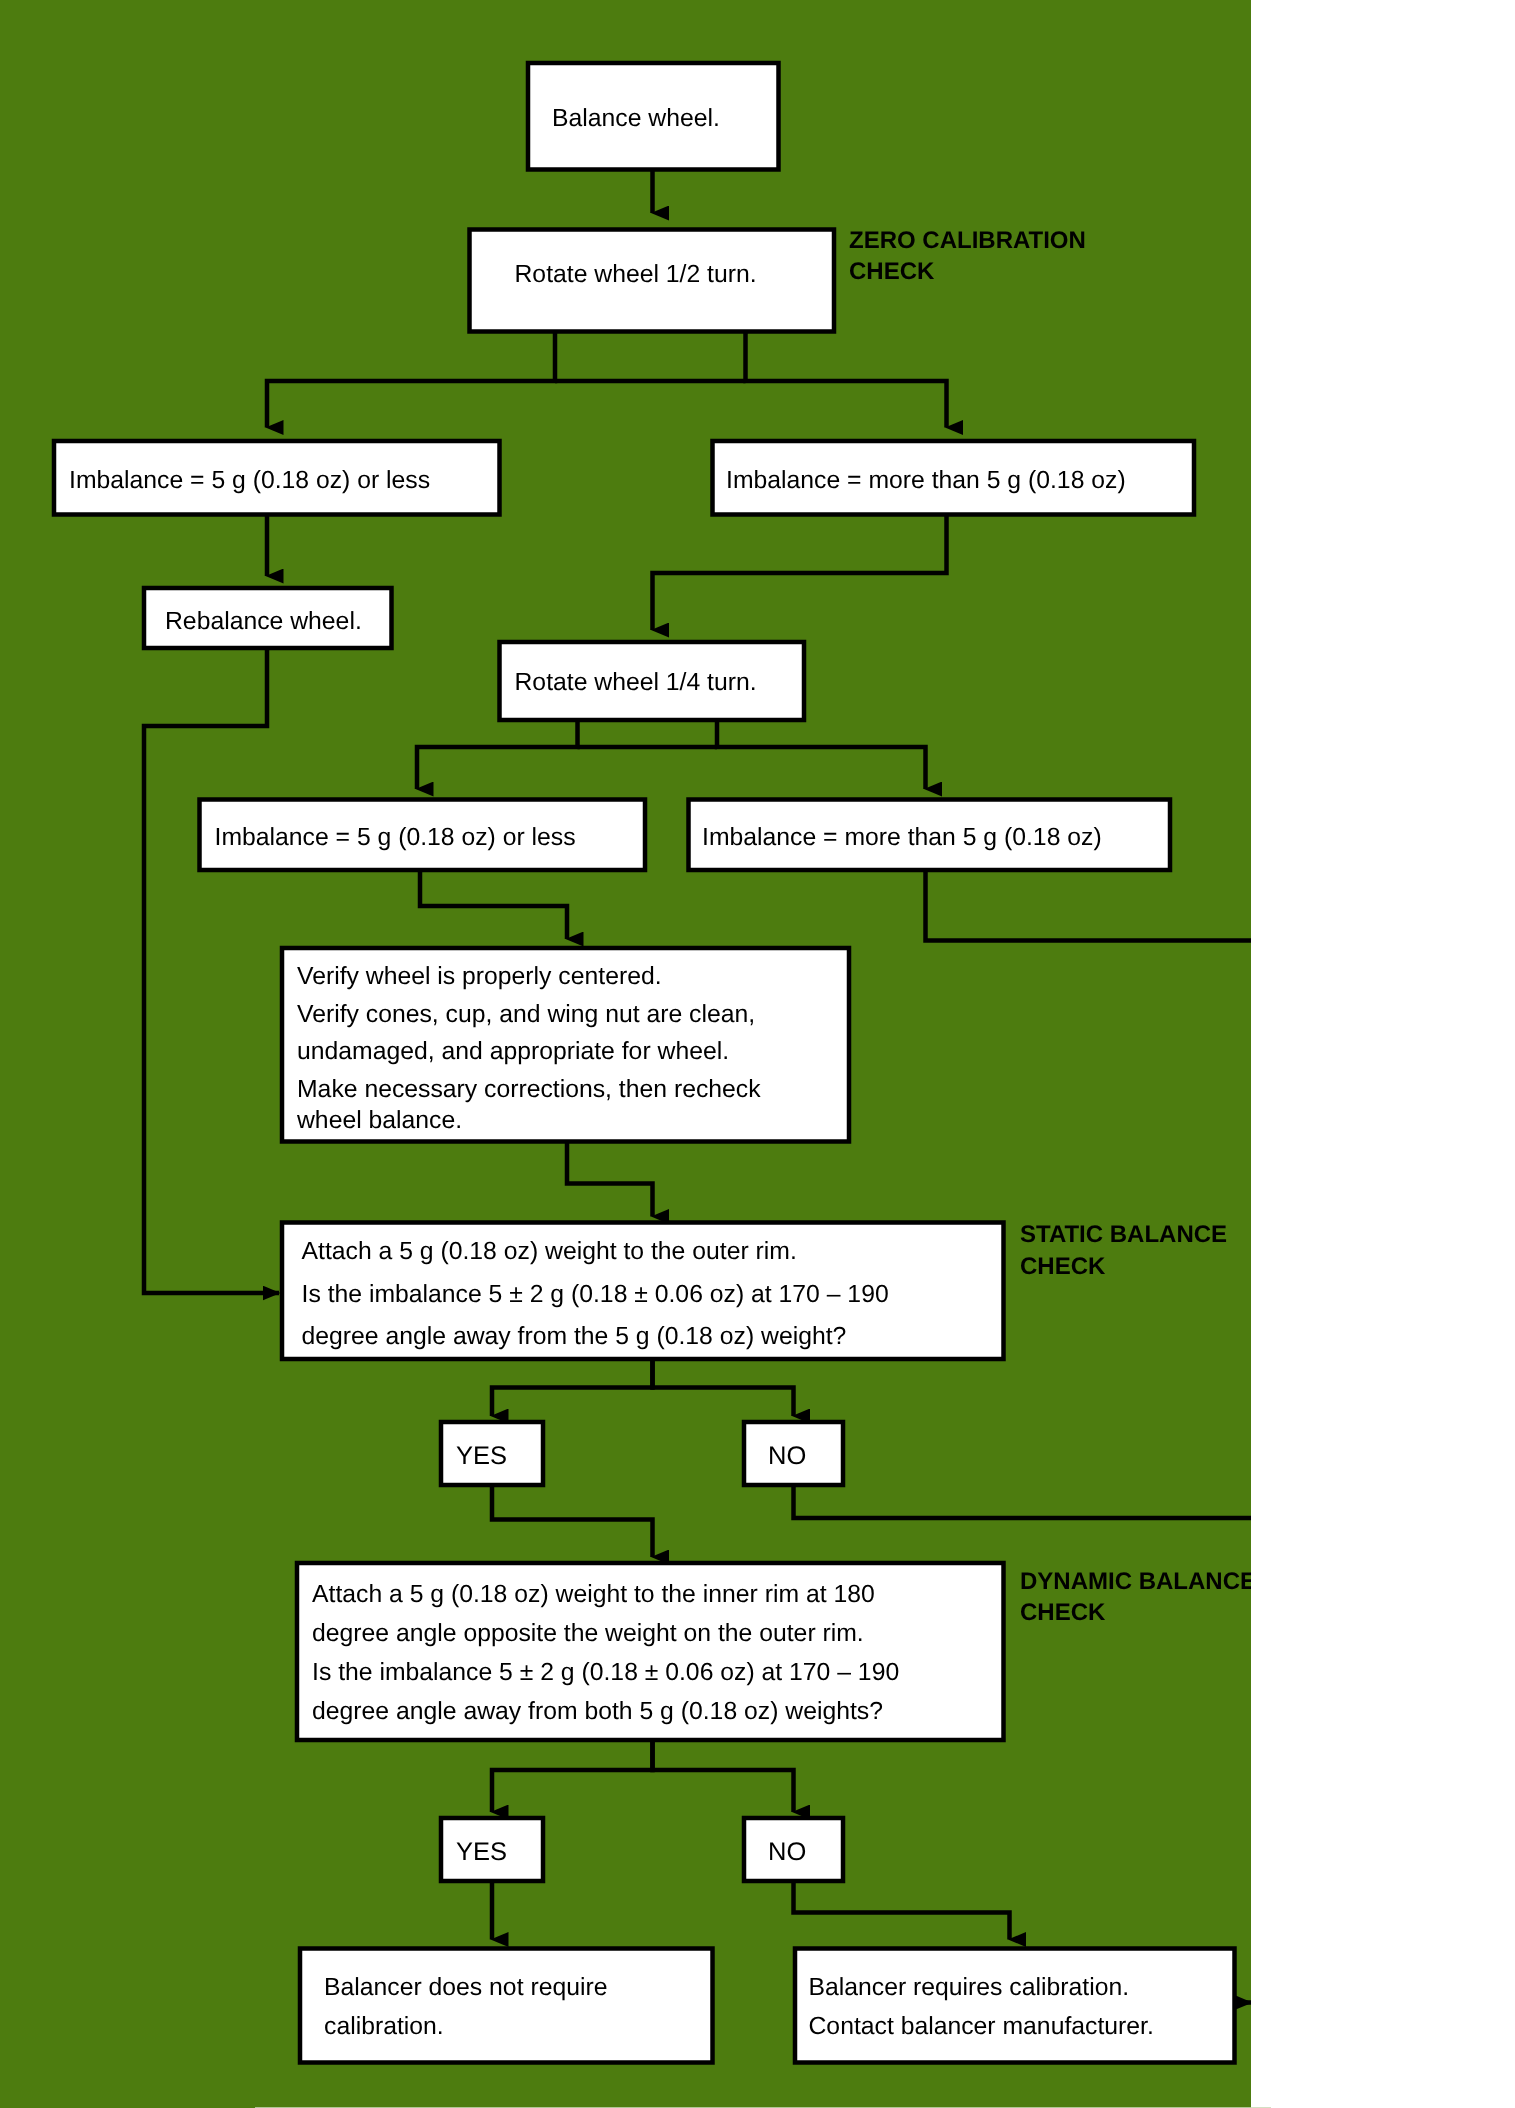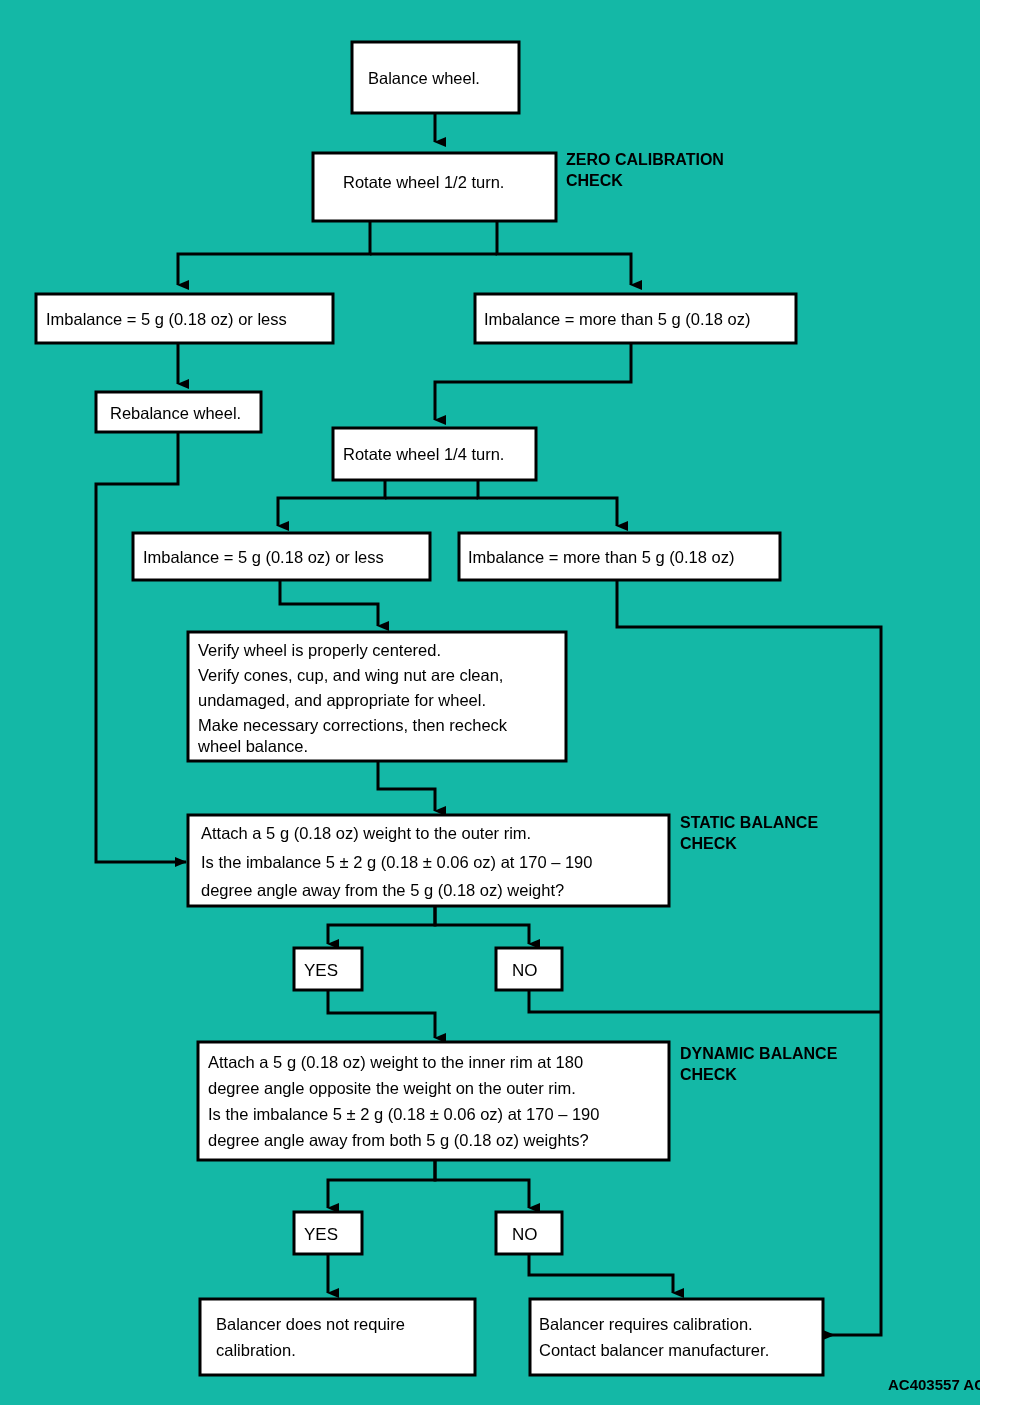--- a/index.html
+++ b/index.html
@@ -1,17 +1,17 @@
 <!DOCTYPE html>
 <html><head>
 <meta charset="utf-8">
 <style>
   html,body{margin:0;padding:0;background:#ffffff;}
   body{font-family:"Liberation Sans",sans-serif;}
-  #stage{position:relative;width:980px;height:1405px;background:#14b8a6;overflow:hidden;}
+  #stage{position:relative;width:834px;height:1405px;background:#4d7c0f;overflow:hidden;}
   svg#flow{position:absolute;left:0;top:0;width:1010px;height:1405px;}
   .node-rect{fill:#ffffff;stroke:#000000;stroke-width:3;}
   .conn{fill:none;stroke:#000000;stroke-width:3;stroke-linecap:butt;stroke-linejoin:miter;}
   .node-text{font-family:"Liberation Sans",sans-serif;font-size:16.5px;fill:#000000;}
   .section-label{font-family:"Liberation Sans",sans-serif;font-size:16px;font-weight:bold;fill:#000000;}
   .ref-code{font-family:"Liberation Sans",sans-serif;font-size:15px;font-weight:bold;fill:#000000;}
   .yn-text{font-family:"Liberation Sans",sans-serif;font-size:17px;fill:#000000;}
 </style>
 </head>
 <body>

